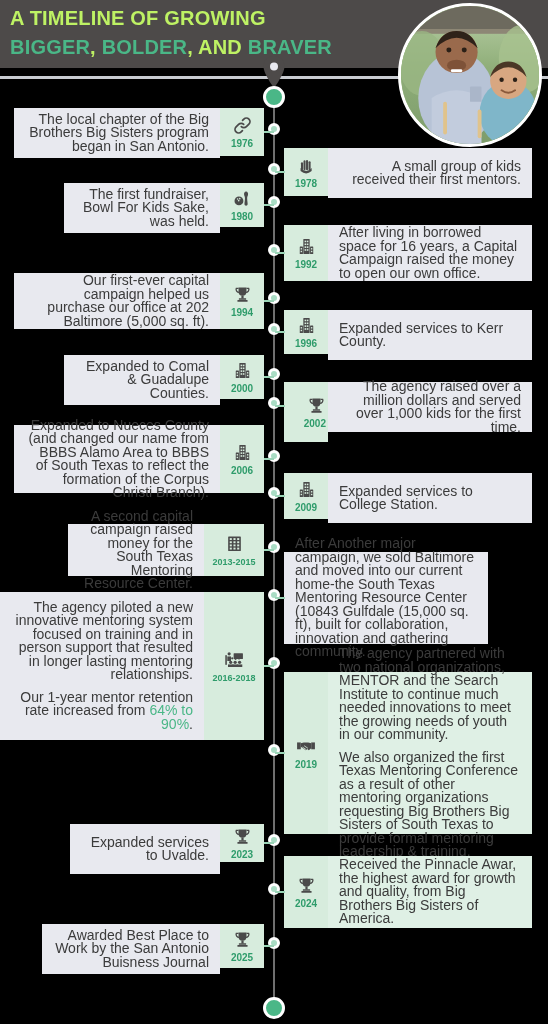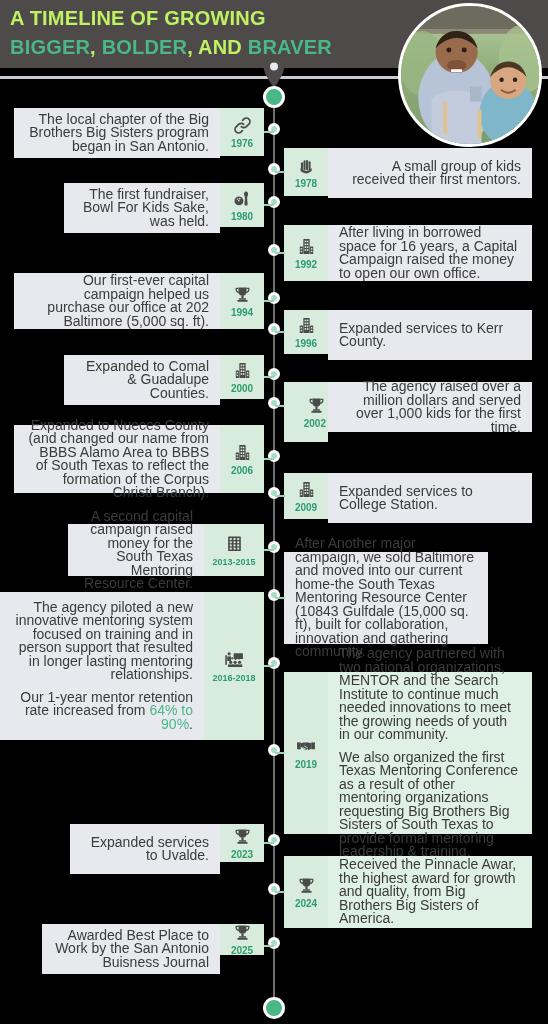--- a/index.html
+++ b/index.html
@@ -527,21 +527,21 @@
           <div class="year-label">2024</div>
         </div>
         <div class="card-text align-left green-bg" style="width: 204px; height: 72px;">
           <p>Received the Pinnacle Awar, the highest award for growth and quality, from Big Brothers Big Sisters of America.</p>
         </div>
       </div>
       <div class="event left" style="top: 924px; height: 44px; width: 222px; left: 42px;">
         <div class="card-text align-right" style="width: 178px; height: 44px;">
           <p>Awarded Best Place to Work by the San Antonio Buisness Journal</p>
         </div>
-        <div class="card-year" style="height: 31px;">
+        <div class="card-year" style="height: 44px;">
           <div class="icon-box">
             <svg viewBox="0 0 24 24" width="19" height="19">
               <g fill="#4a4a4a">
                 <path d="M7 3 h10 v5.4 a5 5 0 0 1 -10 0z"></path>
                 <path d="M7 4.2 H4.2 a3.8 3.8 0 0 0 3.6 5.2" fill="none" stroke="#4a4a4a" stroke-width="1.7"></path>
                 <path d="M17 4.2 h2.8 a3.8 3.8 0 0 1 -3.6 5.2" fill="none" stroke="#4a4a4a" stroke-width="1.7"></path>
                 <rect x="10.6" y="13" width="2.8" height="4"></rect>
                 <rect x="7.4" y="16.6" width="9.2" height="2.1" rx="0.5"></rect>
                 <rect x="5.6" y="19" width="12.8" height="2.3" rx="0.6"></rect>
               </g>

